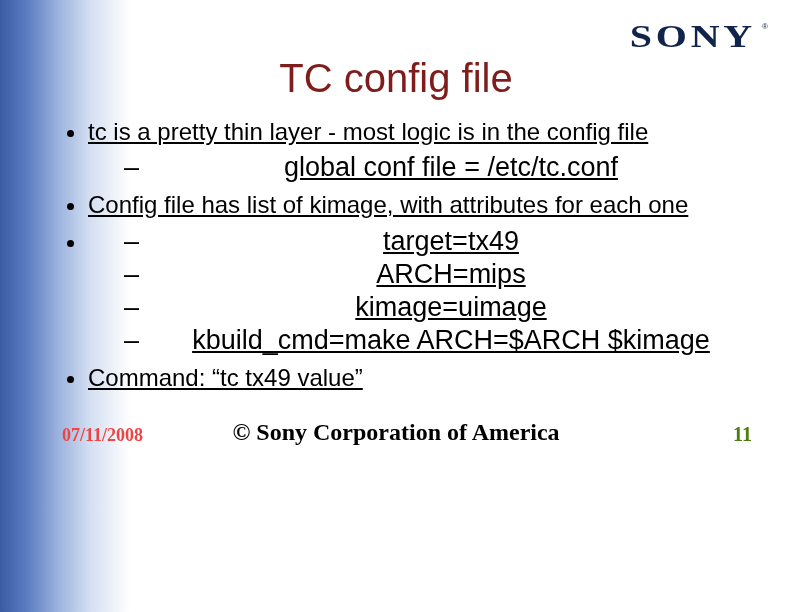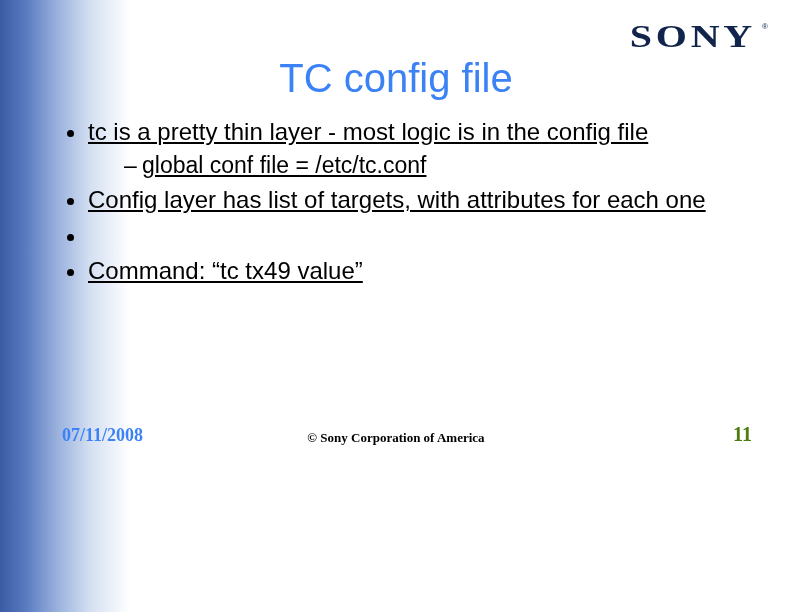--- a/index.html
+++ b/index.html
@@ -50,21 +50,21 @@
     font-size: 8px;
     color: #11244c;
   }
   .title {
     position: absolute;
     top: 56px;
     left: 0;
     width: 792px;
     text-align: center;
     font-size: 40px;
-    color: #3b82f6;
+    color: #7f1d1d;
   }
   .content {
     position: absolute;
     top: 110px;
     left: 60px;
     width: 700px;
     font-size: 24px;
     line-height: 1.15;
   }
   ul.level1 {
@@ -73,21 +73,22 @@
     padding-left: 28px;
   }
   ul.level1 > li {
     margin-top: 8px;
     text-decoration: underline;
   }
   ul.level2 {
     list-style: none;
     margin: 6px 0 4px 0;
     padding-left: 36px;
-    font-size: 23px;
+    font-size: 27px;
+    text-align: center;
   }
   ul.level2 > li {
     position: relative;
     padding-left: 18px;
     margin-top: 2px;
   }
   ul.level2 > li::before {
     content: "–";
     position: absolute;
     left: 0;
@@ -99,29 +100,29 @@
     left: 0;
     width: 792px;
     font-family: "Times New Roman", Times, serif;
     font-weight: 700;
   }
   .footer .date {
     position: absolute;
     left: 62px;
     bottom: 0;
     font-size: 18px;
-    color: #3b82f6;
+    color: #ef4444;
   }
   .footer .copyright {
     position: absolute;
     left: 0;
     width: 792px;
     bottom: 0;
     text-align: center;
-    font-size: 13px;
+    font-size: 24px;
     color: #000;
   }
   .footer .page {
     position: absolute;
     right: 40px;
     bottom: 0;
     font-size: 20px;
     color: #4d7c0f;
   }
 </style>
@@ -138,25 +139,31 @@
 
   <div class="content">
     <ul class="level1">
       <li>
         <span>tc is a pretty thin layer - most logic is in the config file</span>
         <ul class="level2">
           <li>global conf file = /etc/tc.conf</li>
         </ul>
       </li>
       <li>
-        <span>Config layer has list of targets, with attributes for each one</span>
+        <span>Config file has list of kimage, with attributes for each one</span>
         <ul class="level2">
         </ul>
       </li>
       <li>
+        <ul class="level2">
+          <li>target=tx49</li>
+          <li>ARCH=mips</li>
+          <li>kimage=uimage</li>
+          <li>kbuild_cmd=make ARCH=$ARCH $kimage</li>
+        </ul>
       </li>
       <li>
         <span>Command: “tc tx49 value”</span>
       </li>
     </ul>
   </div>
 
   <div class="footer">
     <div class="date">07/11/2008</div>
     <div class="copyright">© Sony Corporation of America</div>

